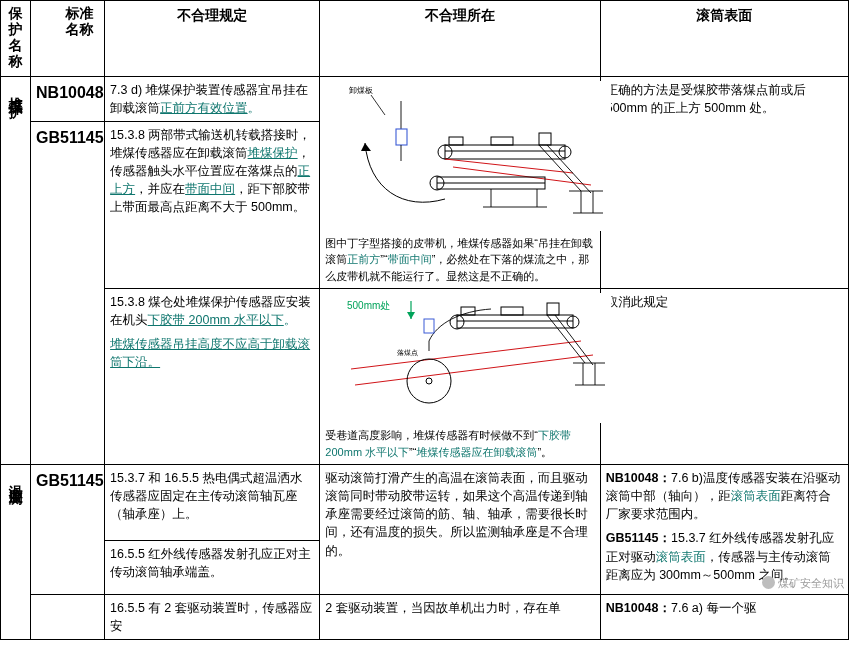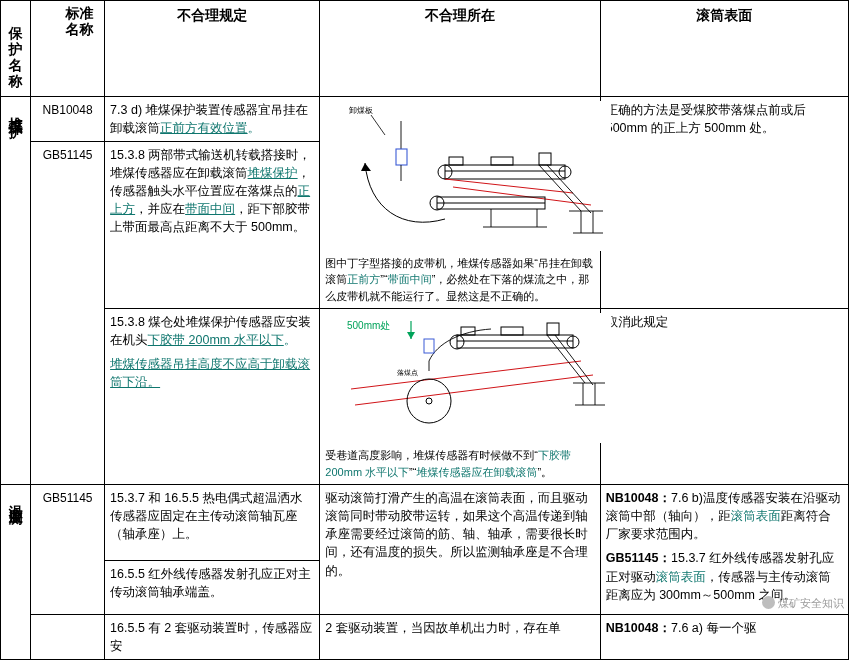--- a/index.html
+++ b/index.html
@@ -44,21 +44,21 @@
     font-weight: bold;
     font-size: 14px;
     margin: 0 auto;
     display: inline-block;
     line-height: 1.1;
   }
   .red { color: #0f766e; }
   .u { text-decoration: underline; }
   .b { font-weight: bold; }
   .cell-text { font-size: 12.5px; }
-  .small { font-size: 12px; }
+  .small { font-size: 16px; font-weight: bold; }
   .center-mid { text-align: left; vertical-align: middle; }
 
   
   .fig {
     position: relative;
     width: 100%;
     height: 150px;
     background: #fff;
     overflow: hidden;
     margin-left: 16px;
@@ -92,21 +92,21 @@
   <colgroup>
     <col class="col-a">
       <col class="col-b">
       <col class="col-c">
       <col class="col-d">
       <col class="col-e">
   </colgroup>
   <tbody>
       <tr class="hdr-row">
     <th>
-      <span style="display:inline-block;line-height:1.15;margin-top:20px;">保护名称</span>
+      <span style="display:inline-block;line-height:1.15;">保护名称</span>
     </th>
     <th>
       <span style="display:inline-block;line-height:1.15;margin-left:24px;">标准名称</span>
     </th>
     <th>不合理规定</th>
     <th>不合理所在</th>
     <th>滚筒表面</th>
   </tr>
 
   <tr>

